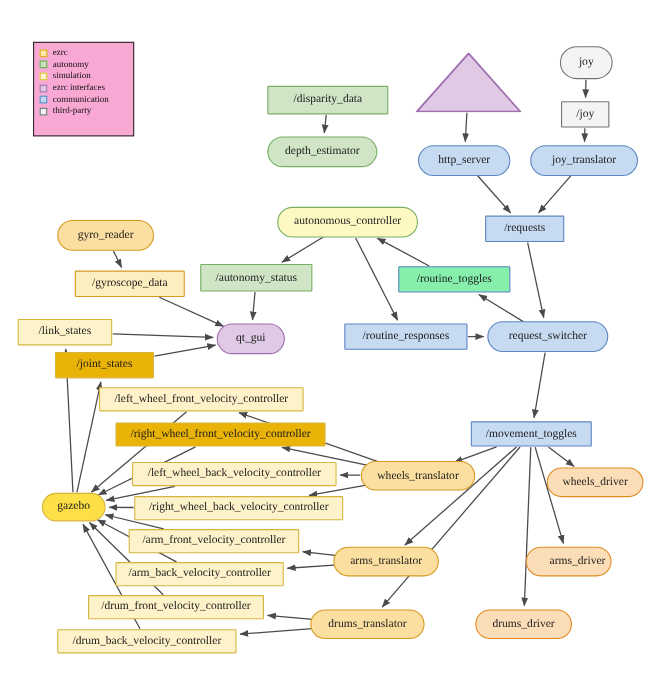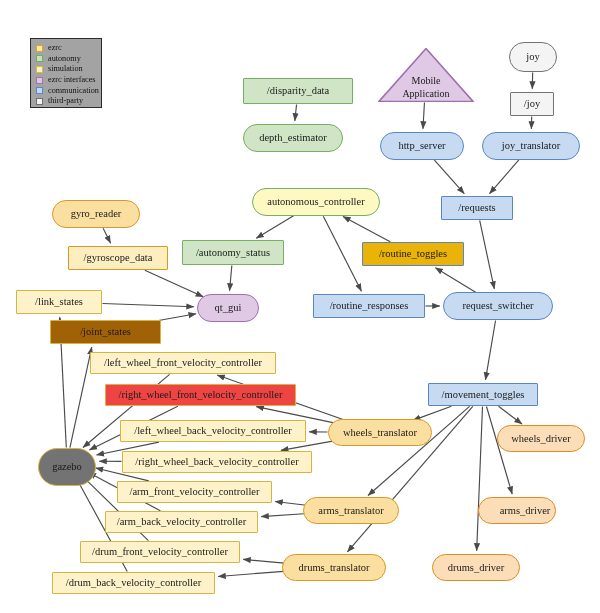--- a/index.html
+++ b/index.html
@@ -62,24 +62,24 @@
     width: 100%;
     height: 100%;
     z-index: -1;
   }
 
   
   #legend {
     position: absolute;
     left: 30px;
     top: 38px;
-    width: 72px;
-    background: #a3a3a3;
+    width: 92px;
+    background: #f9a8d4;
     border: 1.4px solid #2b2b2b;
-    padding: 4px 5px 0 5px;
+    padding: 4px 5px 16px 5px;
     z-index: 5;
     box-sizing: border-box;
   }
   .legend-row {
     display: flex;
     align-items: center;
     height: 10.6px;
     margin: 0;
   }
   .legend-swatch {
@@ -158,22 +158,20 @@
       <div class="node topic" style="left: 243px; top: 78px; width: 110px; height: 26px; background: rgb(207, 229, 198); border-color: rgb(119, 174, 99);">
         <span style="position: relative; z-index: 2;">/disparity_data</span>
       </div>
       <div class="node proc" style="left: 243px; top: 124px; width: 100px; height: 28px; background: rgb(207, 229, 198); border-color: rgb(119, 174, 99);">
         <span style="position: relative; z-index: 2;">depth_estimator</span>
       </div>
       <div class="node tri" style="left: 378px; top: 48px; width: 96px; height: 54px;">
         <svg class="tri-shape" viewBox="0 0 100 100" preserveAspectRatio="none">
           <polygon points="50,1 99,99 1,99" fill="#e0c9e5" stroke="#9f6fb0" stroke-width="1.6" vector-effect="non-scaling-stroke"></polygon>
         </svg>
-        <span style="position: relative; z-index: 2; white-space: pre-line; display: block; width: 100%;">Mobile
-Application</span>
       </div>
       <div class="node proc" style="left: 380px; top: 132px; width: 84px; height: 28px; background: rgb(198, 218, 242); border-color: rgb(92, 134, 194);">
         <span style="position: relative; z-index: 2;">http_server</span>
       </div>
       <div class="node proc" style="left: 509px; top: 42px; width: 48px; height: 30px; background: rgb(244, 244, 244); border-color: rgb(115, 115, 115); text-align: right;">
         <span style="position: relative; z-index: 2;">joy</span>
       </div>
       <div class="node topic" style="left: 510px; top: 92px; width: 44px; height: 24px; background: rgb(244, 244, 244); border-color: rgb(115, 115, 115);">
         <span style="position: relative; z-index: 2;">/joy</span>
       </div>
@@ -188,63 +186,63 @@
       </div>
       <div class="node proc" style="left: 252px; top: 188px; width: 128px; height: 28px; background: #fef9c3; border-color: rgb(119, 174, 99);">
         <span style="position: relative; z-index: 2;">autonomous_controller</span>
       </div>
       <div class="node topic" style="left: 182px; top: 240px; width: 102px; height: 25px; background: rgb(207, 229, 198); border-color: rgb(119, 174, 99);">
         <span style="position: relative; z-index: 2;">/autonomy_status</span>
       </div>
       <div class="node topic" style="left: 441px; top: 196px; width: 72px; height: 24px; background: rgb(198, 218, 242); border-color: rgb(92, 134, 194);">
         <span style="position: relative; z-index: 2;">/requests</span>
       </div>
-      <div class="node topic" style="left: 362px; top: 242px; width: 102px; height: 24px; background: #eab308; border-color: rgb(92, 134, 194);">
+      <div class="node topic" style="left: 362px; top: 242px; width: 102px; height: 24px; background: #86efac; border-color: rgb(92, 134, 194);">
         <span style="position: relative; z-index: 2;">/routine_toggles</span>
       </div>
       <div class="node topic" style="left: 16px; top: 290px; width: 86px; height: 24px; background: rgb(253, 242, 201); border-color: rgb(214, 181, 62);">
         <span style="position: relative; z-index: 2;">/link_states</span>
       </div>
-      <div class="node topic" style="left: 50px; top: 320px; width: 111px; height: 24px; background: #a16207; border-color: rgb(214, 181, 62);">
+      <div class="node topic" style="left: 50px; top: 320px; width: 90px; height: 24px; background: #eab308; border-color: rgb(214, 181, 62);">
         <span style="position: relative; z-index: 2;">/joint_states</span>
       </div>
       <div class="node proc" style="left: 197px; top: 294px; width: 62px; height: 28px; background: rgb(224, 201, 229); border-color: rgb(159, 111, 176);">
         <span style="position: relative; z-index: 2;">qt_gui</span>
       </div>
       <div class="node topic" style="left: 313px; top: 294px; width: 112px; height: 24px; background: rgb(198, 218, 242); border-color: rgb(92, 134, 194);">
         <span style="position: relative; z-index: 2;">/routine_responses</span>
       </div>
       <div class="node proc" style="left: 443px; top: 292px; width: 110px; height: 28px; background: rgb(198, 218, 242); border-color: rgb(92, 134, 194);">
         <span style="position: relative; z-index: 2;">request_switcher</span>
       </div>
       <div class="node topic" style="left: 90px; top: 352px; width: 186px; height: 22px; background: rgb(253, 242, 201); border-color: rgb(214, 181, 62);">
         <span style="position: relative; z-index: 2;">/left_wheel_front_velocity_controller</span>
       </div>
-      <div class="node topic" style="left: 105px; top: 384px; width: 191px; height: 22px; background: #ef4444; border-color: rgb(214, 181, 62);">
+      <div class="node topic" style="left: 105px; top: 384px; width: 191px; height: 22px; background: #eab308; border-color: rgb(214, 181, 62);">
         <span style="position: relative; z-index: 2;">/right_wheel_front_velocity_controller</span>
       </div>
       <div class="node topic" style="left: 120px; top: 420px; width: 186px; height: 22px; background: rgb(253, 242, 201); border-color: rgb(214, 181, 62);">
         <span style="position: relative; z-index: 2;">/left_wheel_back_velocity_controller</span>
       </div>
       <div class="node topic" style="left: 122px; top: 451px; width: 190px; height: 22px; background: rgb(253, 242, 201); border-color: rgb(214, 181, 62);">
         <span style="position: relative; z-index: 2;">/right_wheel_back_velocity_controller</span>
       </div>
       <div class="node topic" style="left: 117px; top: 481px; width: 155px; height: 22px; background: rgb(253, 242, 201); border-color: rgb(214, 181, 62);">
         <span style="position: relative; z-index: 2;">/arm_front_velocity_controller</span>
       </div>
       <div class="node topic" style="left: 105px; top: 511px; width: 153px; height: 22px; background: rgb(253, 242, 201); border-color: rgb(214, 181, 62);">
         <span style="position: relative; z-index: 2;">/arm_back_velocity_controller</span>
       </div>
       <div class="node topic" style="left: 80px; top: 541px; width: 160px; height: 22px; background: rgb(253, 242, 201); border-color: rgb(214, 181, 62);">
         <span style="position: relative; z-index: 2;">/drum_front_velocity_controller</span>
       </div>
       <div class="node topic" style="left: 52px; top: 572px; width: 163px; height: 22px; background: rgb(253, 242, 201); border-color: rgb(214, 181, 62);">
         <span style="position: relative; z-index: 2;">/drum_back_velocity_controller</span>
       </div>
-      <div class="node proc" style="left: 38px; top: 448px; width: 58px; height: 38px; background: #737373; border-color: rgb(214, 181, 62);">
+      <div class="node proc" style="left: 38px; top: 448px; width: 58px; height: 26px; background: #fde047; border-color: rgb(214, 181, 62);">
         <span style="position: relative; z-index: 2;">gazebo</span>
       </div>
       <div class="node topic" style="left: 428px; top: 383px; width: 110px; height: 23px; background: rgb(198, 218, 242); border-color: rgb(92, 134, 194);">
         <span style="position: relative; z-index: 2;">/movement_toggles</span>
       </div>
       <div class="node proc" style="left: 328px; top: 419px; width: 104px; height: 27px; background: rgb(251, 223, 160); border-color: rgb(216, 154, 34);">
         <span style="position: relative; z-index: 2;">wheels_translator</span>
       </div>
       <div class="node proc" style="left: 303px; top: 497px; width: 96px; height: 27px; background: rgb(251, 223, 160); border-color: rgb(216, 154, 34);">
         <span style="position: relative; z-index: 2;">arms_translator</span>

